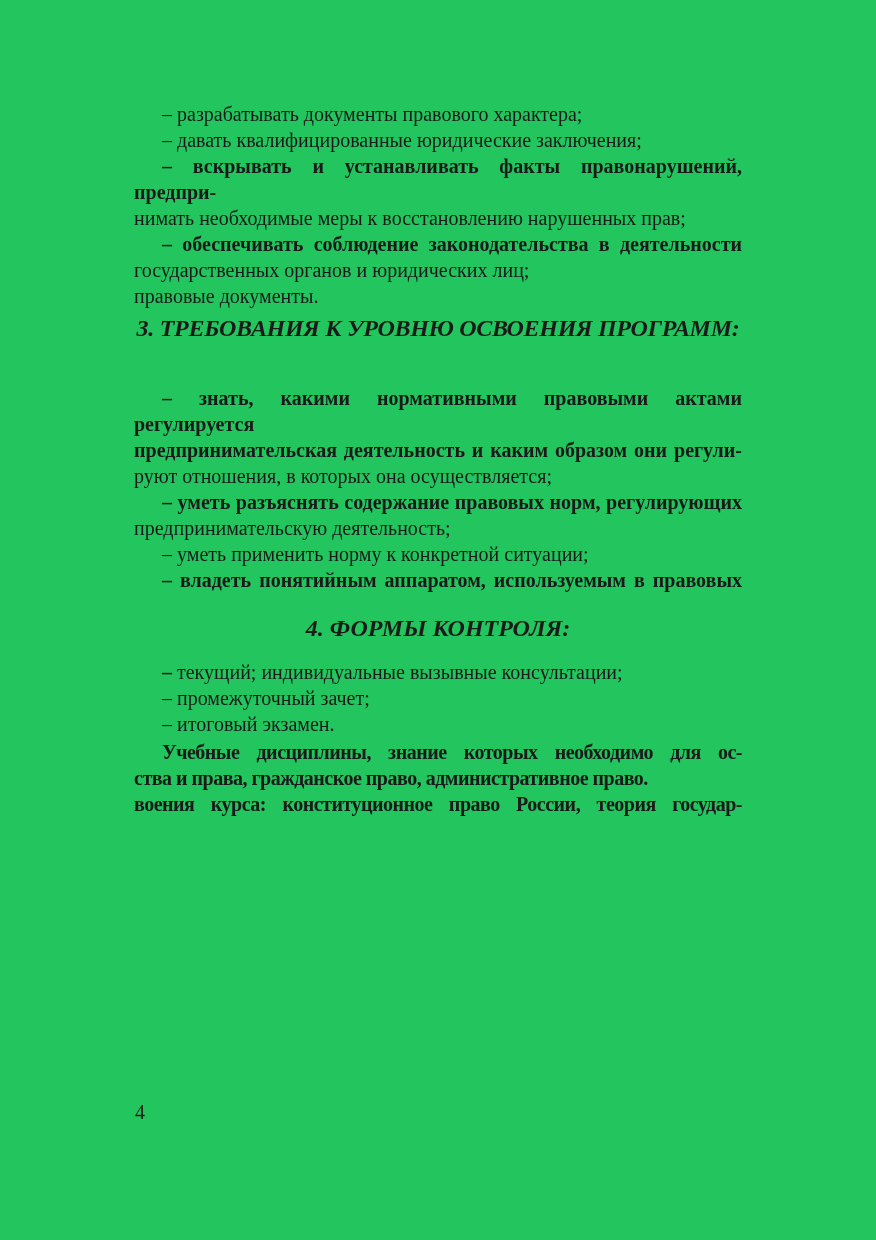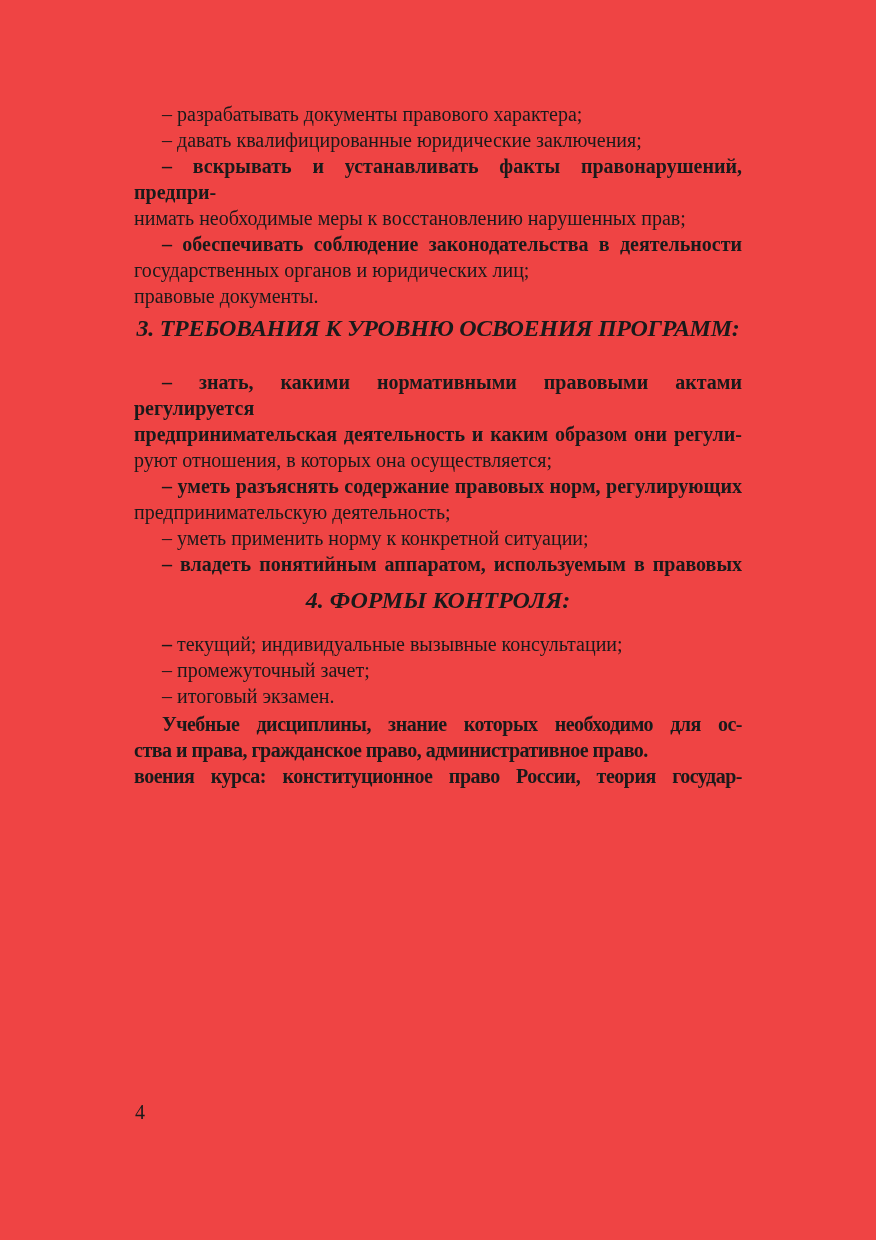--- a/index.html
+++ b/index.html
@@ -4,21 +4,21 @@
 <style>
   html, body {
     margin: 0;
     padding: 0;
     background: #ffffff;
   }
   .page {
     position: relative;
     width: 876px;
     height: 1240px;
-    background: #ef4444;
+    background: #22c55e;
     font-family: "Liberation Serif", serif;
     color: #1a1a1a;
     overflow: hidden;
   }
   .content {
     position: absolute;
     left: 134px;
     top: 101px;
     width: 608px;
   }
@@ -34,22 +34,22 @@
   .heading {
     margin: 0;
     font-size: 24px;
     font-weight: bold;
     font-style: italic;
     line-height: 30px;
     text-align: center;
     white-space: nowrap;
     letter-spacing: -0.3px;
   }
-  .h3 { margin-top: 4px; margin-bottom: 26px; }
-  .h4 { margin-top: 8px; margin-bottom: 16px; letter-spacing: 0px; }
+  .h3 { margin-top: 4px; margin-bottom: 42px; }
+  .h4 { margin-top: 20px; margin-bottom: 16px; letter-spacing: 0px; }
   .note { margin-top: 2px; }
   .note .line { font-weight: bold; letter-spacing: -0.5px; }
   .dash-bold { font-weight: bold; }
   .page-number {
     position: absolute;
     left: 135px;
     top: 1099px;
     font-size: 20px;
     line-height: 26px;
   }

